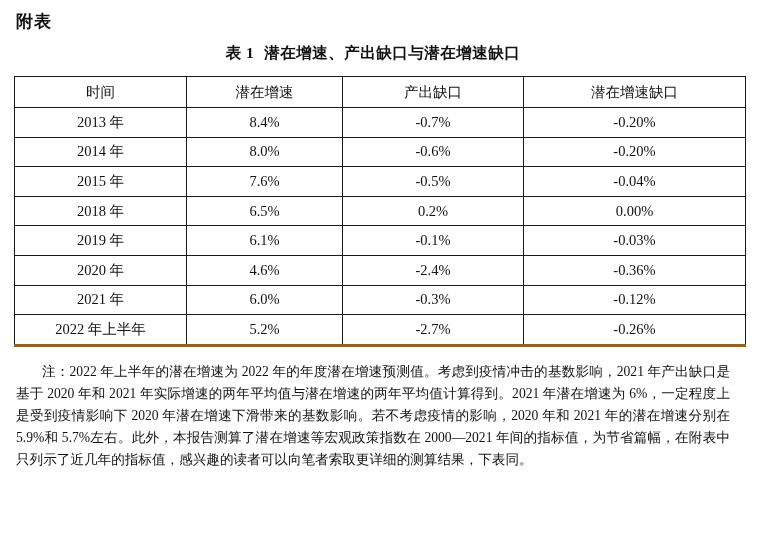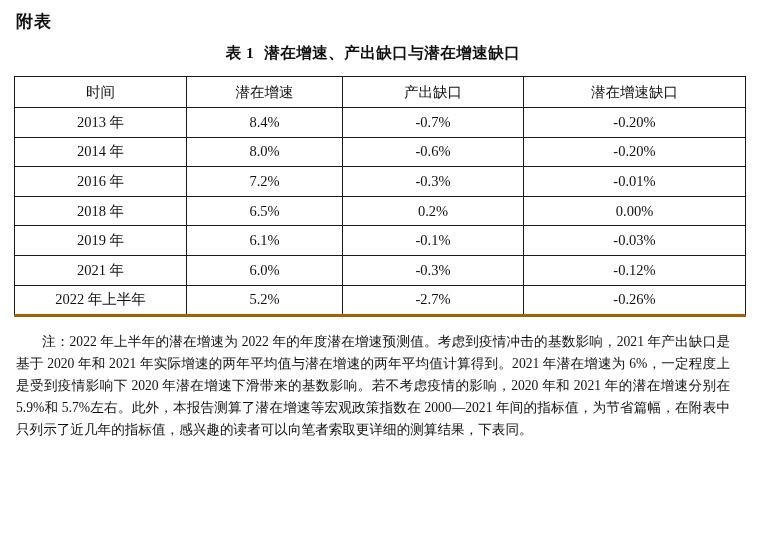--- a/index.html
+++ b/index.html
@@ -120,36 +120,42 @@
         <td class="num">-0.7%</td>
         <td class="num">-0.20%</td>
       </tr>
       <tr>
         <td>2014 年</td>
         <td class="num">8.0%</td>
         <td class="num">-0.6%</td>
         <td class="num">-0.20%</td>
       </tr>
       <tr>
-        <td>2016 年</td>
-        <td class="num">7.2%</td>
-        <td class="num">-0.3%</td>
-        <td class="num">-0.01%</td>
+        <td>2015 年</td>
+        <td class="num">7.6%</td>
+        <td class="num">-0.5%</td>
+        <td class="num">-0.04%</td>
       </tr>
       <tr>
         <td>2018 年</td>
         <td class="num">6.5%</td>
         <td class="num">0.2%</td>
         <td class="num">0.00%</td>
       </tr>
       <tr>
         <td>2019 年</td>
         <td class="num">6.1%</td>
         <td class="num">-0.1%</td>
         <td class="num">-0.03%</td>
+      </tr>
+      <tr>
+        <td>2020 年</td>
+        <td class="num">4.6%</td>
+        <td class="num">-2.4%</td>
+        <td class="num">-0.36%</td>
       </tr>
       <tr>
         <td>2021 年</td>
         <td class="num">6.0%</td>
         <td class="num">-0.3%</td>
         <td class="num">-0.12%</td>
       </tr>
       <tr class="last-row">
         <td>2022 年上半年</td>
         <td class="num">5.2%</td>

